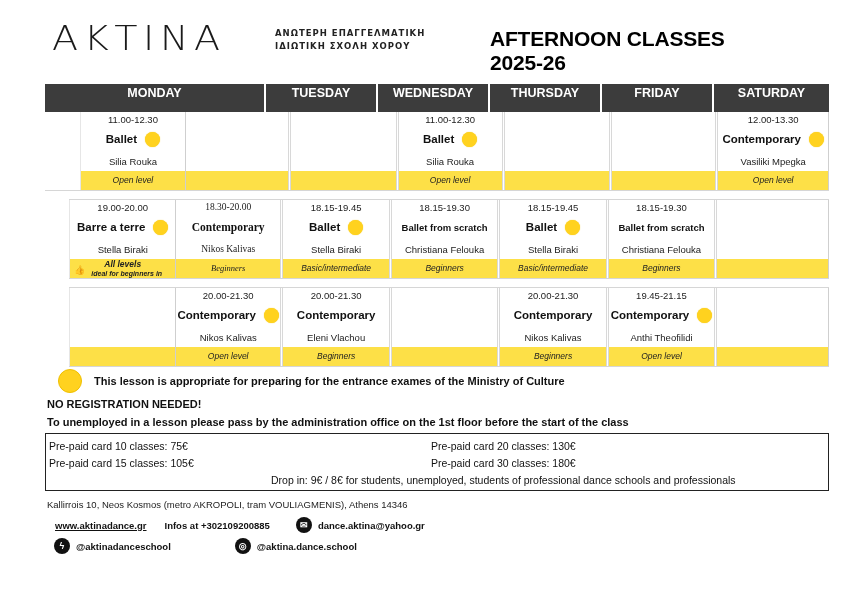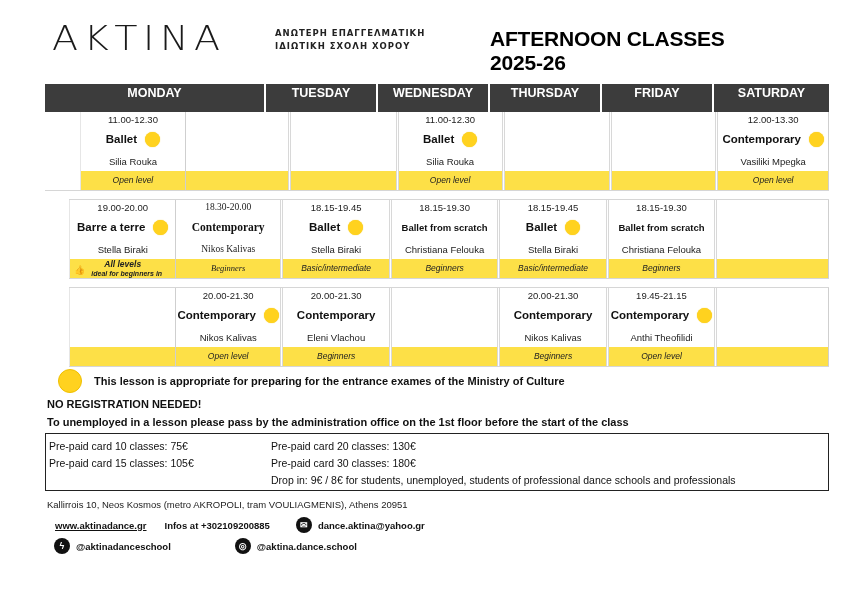--- a/index.html
+++ b/index.html
@@ -34,21 +34,21 @@
 
   .legend { position: absolute; left: 58px; top: 369px; height: 24px; display: flex; align-items: center; }
   .legend .big-dot { width: 24px; height: 24px; border-radius: 50%; background: #ffd21f; border: 1px solid #f0c000; }
   .legend .txt { margin-left: 12px; font-size: 11px; font-weight: bold; color: #111; }
   .noreg { position: absolute; left: 47px; top: 398px; font-size: 11px; font-weight: bold; }
   .participate { position: absolute; left: 47px; top: 416px; font-size: 11px; font-weight: bold; }
 
   .prices { position: absolute; left: 45px; top: 433px; width: 784px; height: 58px; border: 1.5px solid #222; padding: 3px 3px; }
   .prices .col { position: absolute; top: 4px; font-size: 10.5px; line-height: 17px; color: #111; }
   .prices .c1 { left: 3px; }
-  .prices .c2 { left: 225px; }
+  .prices .c2 { left: 225px; text-align: center; }
 
   .address { position: absolute; left: 47px; top: 499px; font-size: 9.5px; color: #222; }
   .contact-row { position: absolute; top: 516px; left: 55px; display: flex; align-items: center; font-size: 9.5px; font-weight: bold; height: 18px; }
   .contact-row .web { text-decoration: underline; margin-right: 18px; }
   .contact-row .infos { margin-right: 26px; }
   .mail-icon, .msg-icon, .ig-icon { width: 16px; height: 16px; border-radius: 50%; background: #111; display: inline-flex; align-items: center; justify-content: center; color: #fff; font-size: 9px; margin-right: 6px; }
   .social-row { position: absolute; top: 537px; left: 54px; display: flex; align-items: center; font-size: 9.5px; font-weight: bold; height: 18px; }
   .social-row .fb { margin-right: 64px; }
 </style>
 </head>
@@ -230,21 +230,21 @@
     <div>Pre-paid card 10 classes: 75€</div>
     <div>Pre-paid card 15 classes: 105€</div>
   </div>
   <div class="col c2">
     <div>Pre-paid card 20 classes: 130€</div>
     <div>Pre-paid card 30 classes: 180€</div>
     <div>Drop in: 9€ / 8€ for students, unemployed, students of professional dance schools and professionals</div>
   </div>
 </div>
 
-<div class="address">Kallirrois 10, Neos Kosmos (metro AKROPOLI, tram VOULIAGMENIS), Athens 20951</div>
+<div class="address">Kallirrois 10, Neos Kosmos (metro AKROPOLI, tram VOULIAGMENIS), Athens 14346</div>
 <div class="contact-row">
   <span class="web">www.aktinadance.gr</span>
   <span class="infos">Infos at  +302109200885</span>
   <span class="mail-icon">✉</span>
   <span>dance.aktina@yahoo.gr</span>
 </div>
 <div class="social-row">
   <span class="msg-icon">ϟ</span>
   <span class="fb">@aktinadanceschool</span>
   <span class="ig-icon">◎</span>

